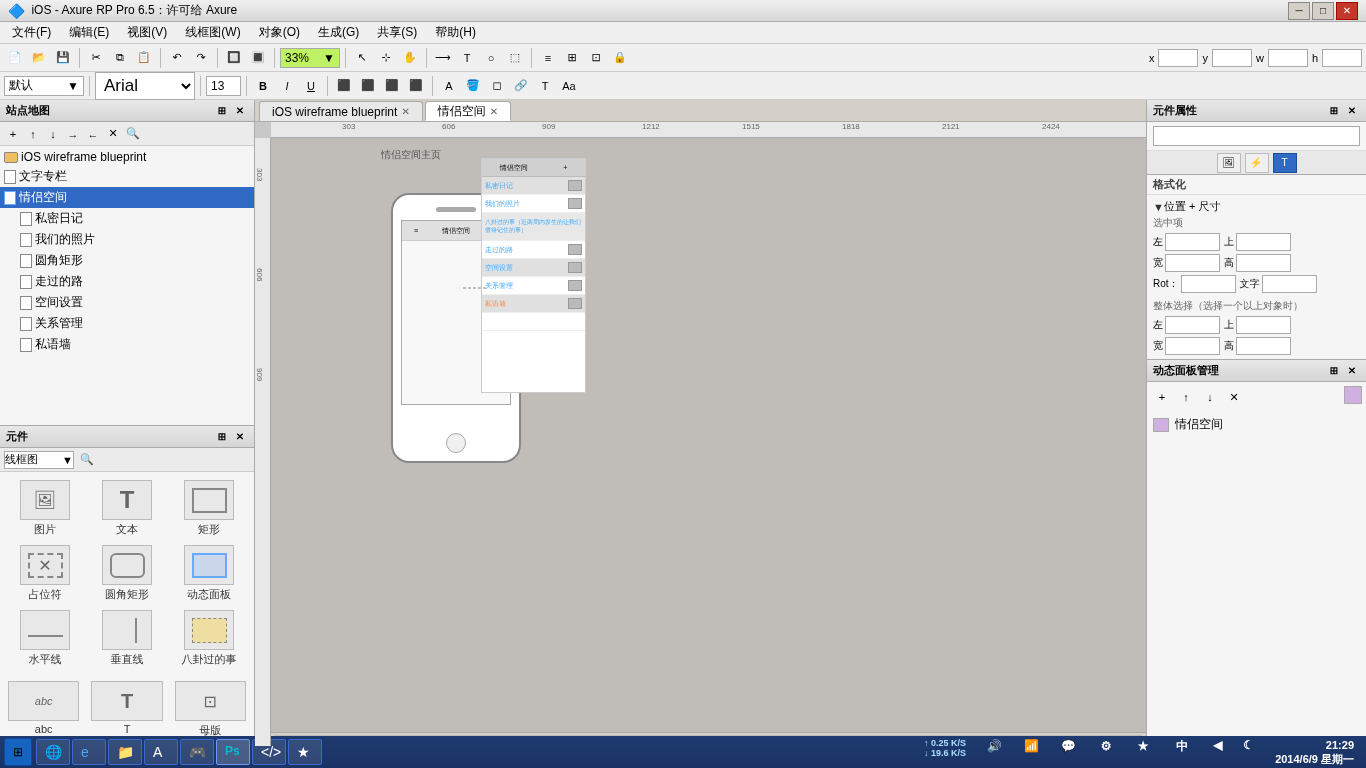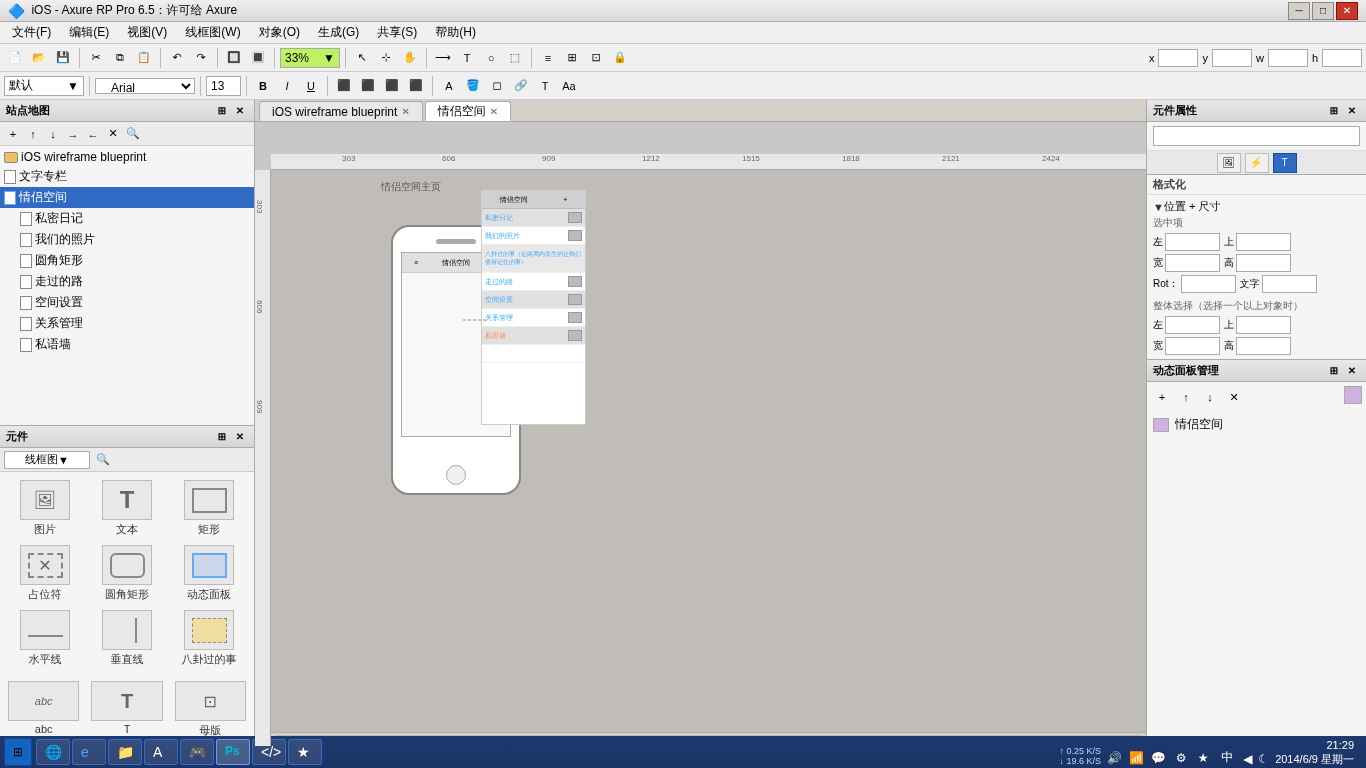--- a/index.html
+++ b/index.html
@@ -65,22 +65,22 @@
     #toolbar2 {
       background: #f0f0f0;
       height: 28px;
       display: flex;
       align-items: center;
       padding: 0 4px;
       border-bottom: 1px solid #ccc;
       gap: 2px;
     }
     .font-select {
-      border: 1px solid #aaa; background: white; padding: 1px 11px; font-size: 12px;
-      height: 16px; min-width: 100px;
+      border: 1px solid #aaa; background: white; padding: 1px 4px; font-size: 17px;
+      height: 28px; min-width: 100px;
     }
     .font-size-box {
       border: 1px solid #aaa; background: white; padding: 1px 4px; font-size: 12px;
       height: 20px; width: 35px;
     }
 
     
     #main-area {
       display: flex;
       height: calc(768px - 22px - 22px - 28px - 28px - 22px);
@@ -369,32 +369,31 @@
     }
     .taskbar-apps { display: flex; gap: 2px; margin-left: 4px; flex: 1; }
     .taskbar-app {
       height: 26px; padding: 0 8px; border: 1px solid #3a6acc; background: rgba(255,255,255,0.1);
       display: flex; align-items: center; gap: 4px; font-size: 11px; color: white; cursor: pointer;
       border-radius: 2px;
     }
     .taskbar-app.active { background: rgba(255,255,255,0.2); border-color: #6a9aff; }
     .taskbar-app-icon { width: 16px; height: 16px; font-size: 14px; }
     .system-tray {
-      display: flex; align-items: flex-end; gap: 6px; padding: 0 8px;
-      color: white; font-size: 11px;
+      display: flex; align-items: flex-start; gap: 21px; padding: 0 8px;
+      color: white; font-size: 11px; font-weight: bold;
     }
     .tray-icon { width: 16px; height: 16px; font-size: 12px; display: flex; align-items: center; justify-content: center; }
     .tray-clock { text-align: right; font-size: 11px; color: white; line-height: 1.3; }
 
     
     #canvas-ruler-area {
       position: relative;
       flex: 1;
       overflow: hidden;
-      margin-top: 32px;
     }
     #h-ruler {
       position: absolute;
       top: 0; left: 16px; right: 0;
       height: 16px;
       background: #e8e8e8;
       border-bottom: 1px solid #aaa;
       display: flex;
       overflow: hidden;
       z-index: 10;
@@ -601,21 +600,21 @@
 
     <div id="widget-panel">
       <div id="widget-header">
         <span>元件</span>
         <div class="panel-header-icons">
           <div class="ph-icon">⊞</div>
           <div class="ph-icon">✕</div>
         </div>
       </div>
       <div id="widget-toolbar">
-        <div style="border:1px solid #aaa; background:white; padding:1px 20px; height:18px; display:flex; align-items:center; font-size:11px; min-width:70px;">
+        <div style="border:1px solid #aaa; background:white; padding:1px 0; height:18px; display:flex; align-items:center; font-size:11px; min-width:70px;">
           <span>线框图</span>
           <span style="margin-left:auto;">▼</span>
         </div>
         <div class="tb-btn" style="width:18px;height:18px;">🔍</div>
       </div>
       <div id="widget-grid">
         <div class="widget-item">
           <div class="widget-thumb">🖼</div>
           <span class="widget-label">图片</span>
         </div>

